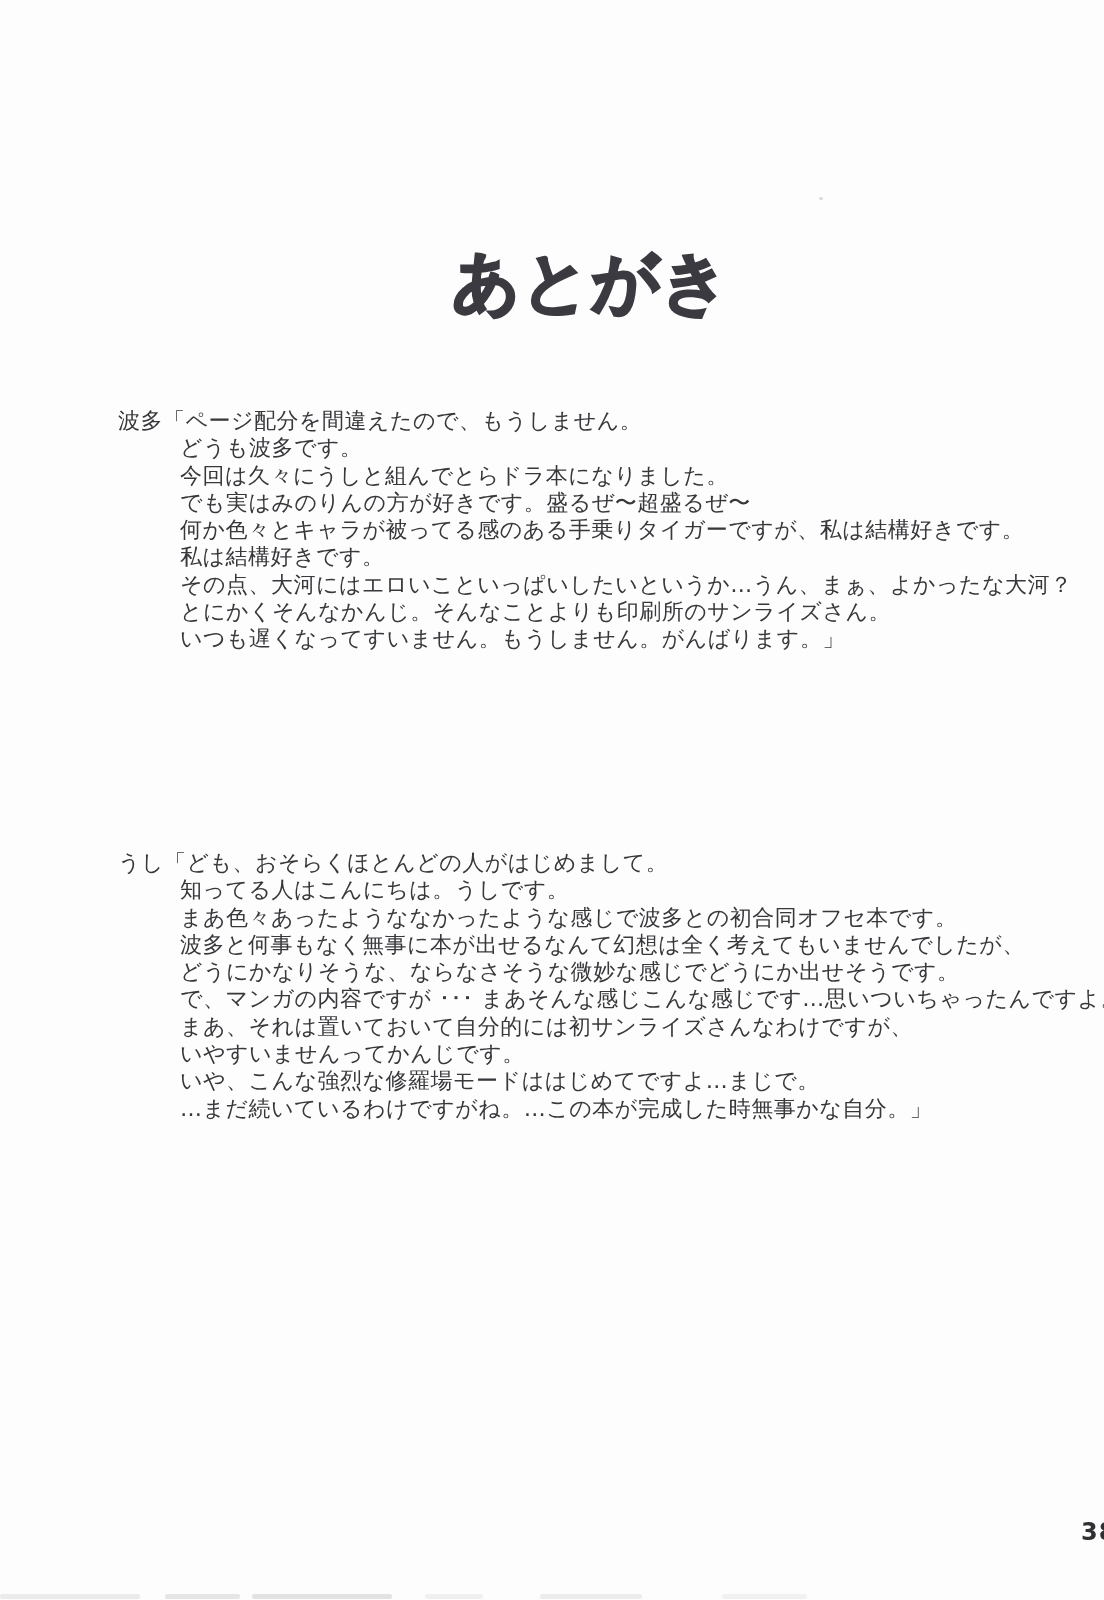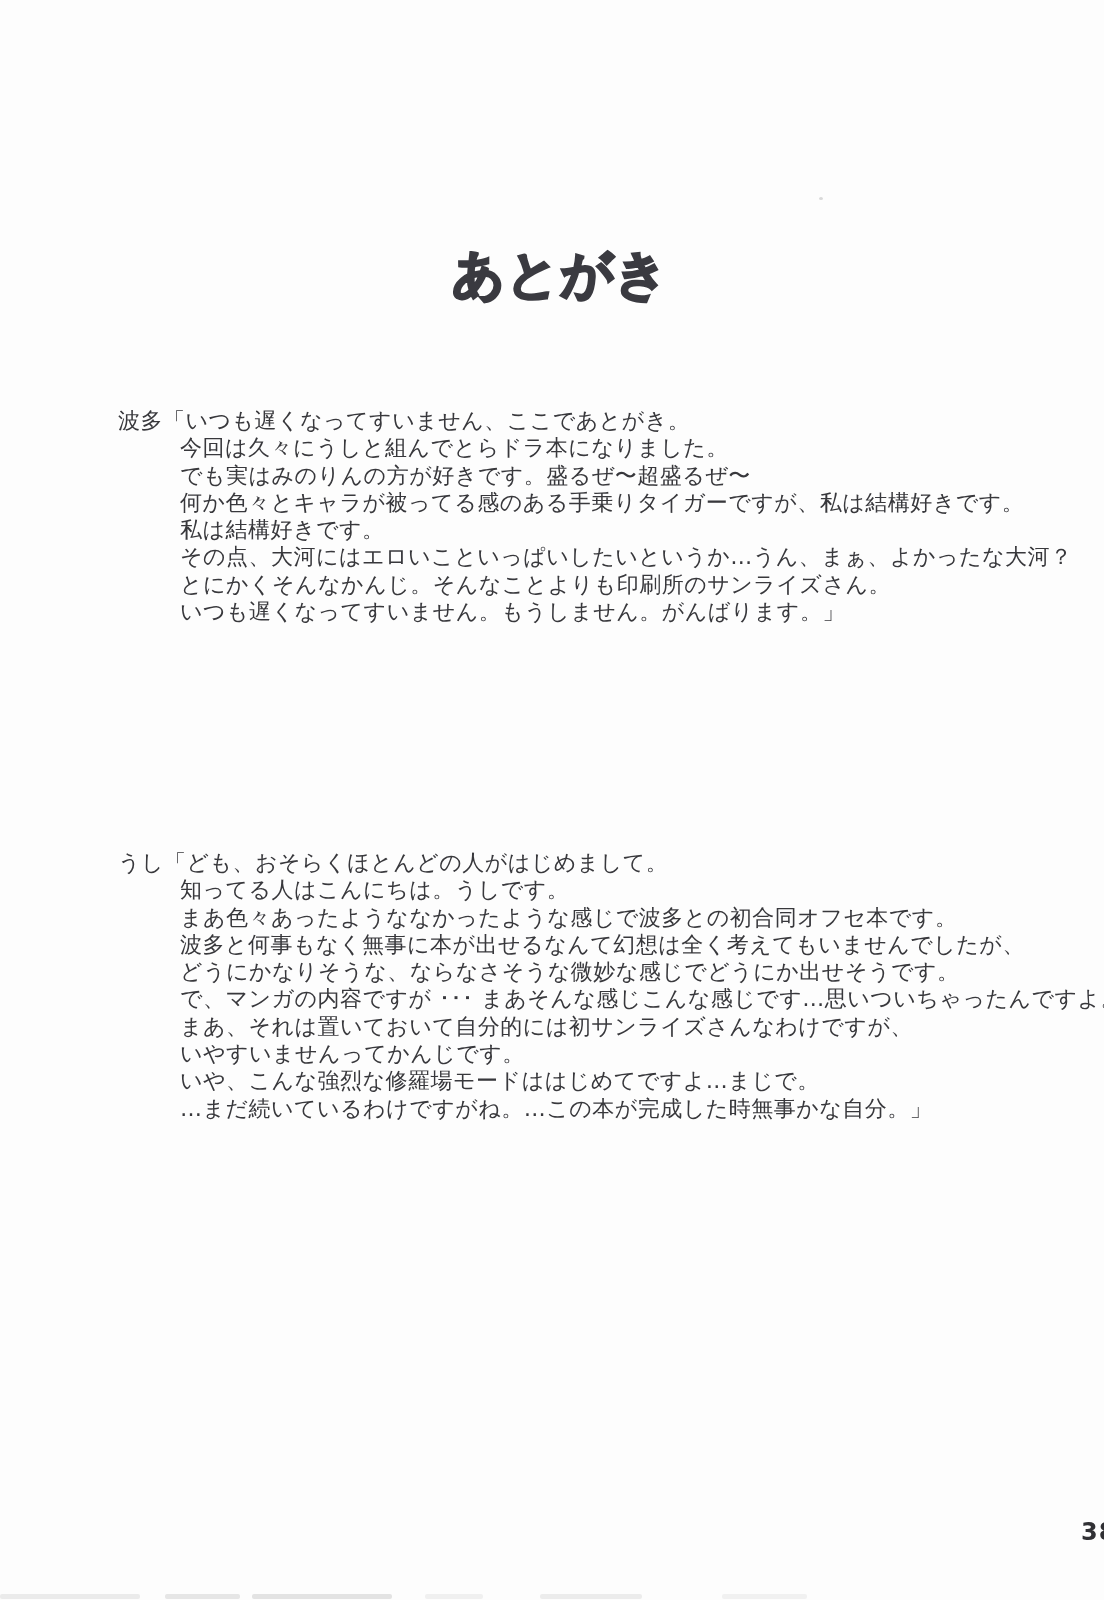--- a/index.html
+++ b/index.html
@@ -16,21 +16,21 @@
   }
   .page {
     position: absolute;
     inset: 0;
     background: #fdfdfd;
   }
   .page-title {
     position: absolute;
     left: 452px;
     top: 246px;
-    font-size: 52px;
+    font-size: 67px;
     line-height: 1.1;
     font-weight: bold;
     color: #3a3a40;
     -webkit-text-stroke: 2.4px #3a3a40;
     letter-spacing: 1px;
     white-space: nowrap;
   }
   .para {
     position: absolute;
     left: 118px;
@@ -81,22 +81,23 @@
 <body>
 
 <div class="page">
 
   <div class="page-title">あとがき</div>
 
   <div class="scan-speck"></div>
 
   <div class="para para-hata">
     <div class="text-line first">
-      <span class="speaker">波多「</span><span>いつも遅くなってすいません、ここであとがき。</span>
+      <span class="speaker">波多「</span><span>ページ配分を間違えたので、もうしません。</span>
     </div>
+    <div class="text-line cont">どうも波多です。</div>
     <div class="text-line cont">今回は久々にうしと組んでとらドラ本になりました。</div>
     <div class="text-line cont">でも実はみのりんの方が好きです。盛るぜ〜超盛るぜ〜</div>
     <div class="text-line cont">何か色々とキャラが被ってる感のある手乗りタイガーですが、私は結構好きです。</div>
     <div class="text-line cont">私は結構好きです。</div>
     <div class="text-line cont">その点、大河にはエロいこといっぱいしたいというか…うん、まぁ、よかったな大河？</div>
     <div class="text-line cont">とにかくそんなかんじ。そんなことよりも印刷所のサンライズさん。</div>
     <div class="text-line cont">いつも遅くなってすいません。もうしません。がんばります。」</div>
   </div>
 
   <div class="para para-ushi">

